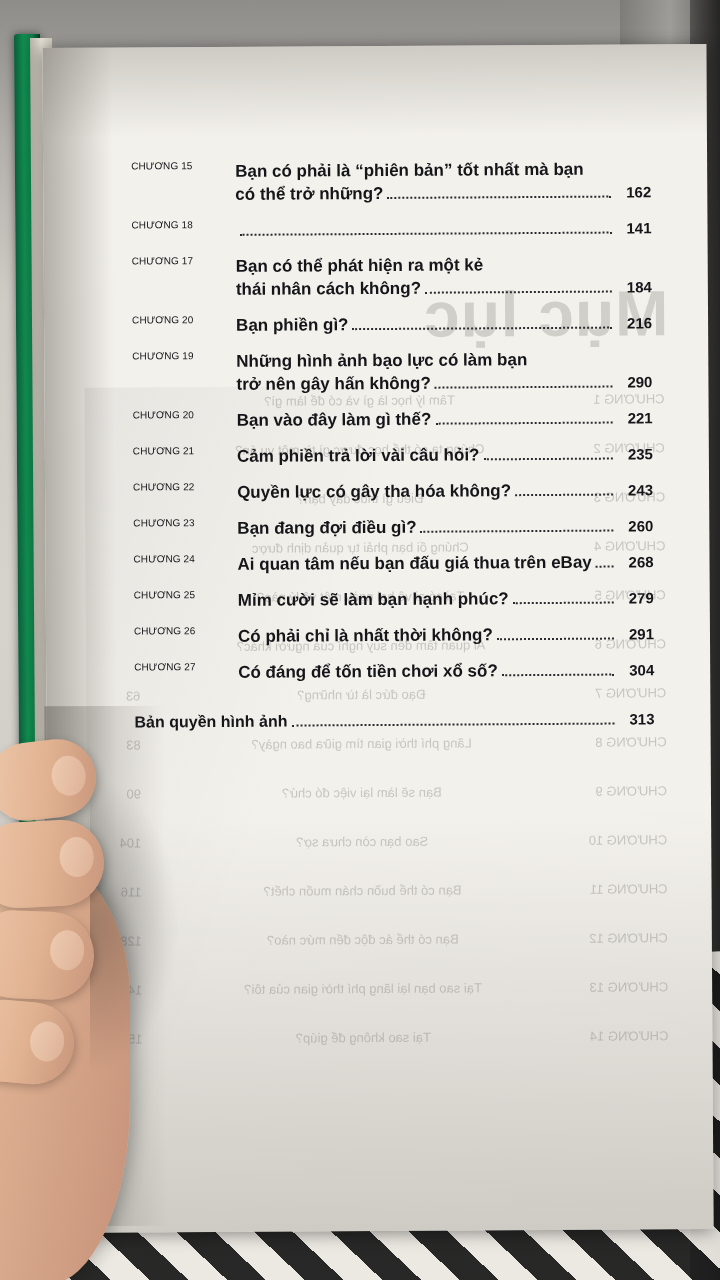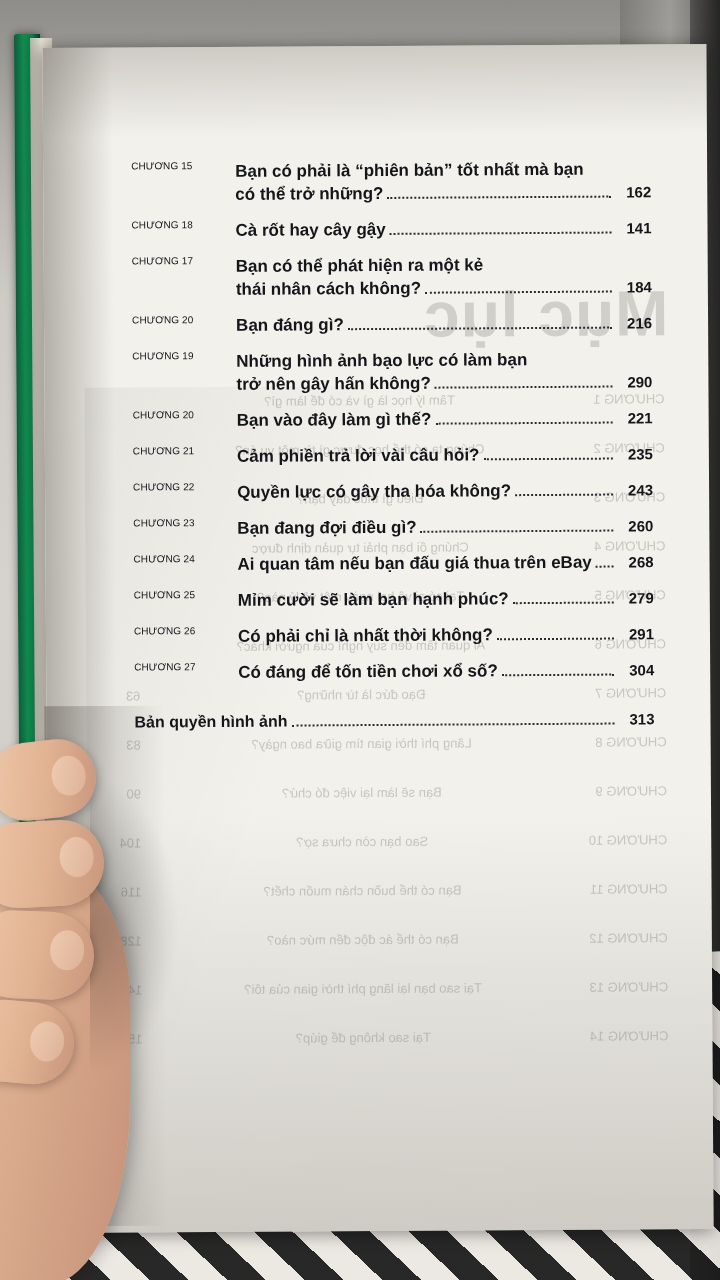--- a/index.html
+++ b/index.html
@@ -362,21 +362,20 @@
               <span class="dots"></span>
               <span class="pg">162</span>
             </div>
           </div>
         </div>
 
         <div class="toc-row">
           <div class="ch-label">CHƯƠNG 18</div>
           <div class="ch-body">
             <div class="ttl-line">
-              <span class="ttl-text">Cà rốt hay cây gậy</span>
               <span class="dots"></span>
               <span class="pg">141</span>
             </div>
           </div>
         </div>
 
         <div class="toc-row">
           <div class="ch-label">CHƯƠNG 17</div>
           <div class="ch-body">
             <div class="ttl-line no-dots">
@@ -387,21 +386,21 @@
               <span class="dots"></span>
               <span class="pg">184</span>
             </div>
           </div>
         </div>
 
         <div class="toc-row">
           <div class="ch-label">CHƯƠNG 20</div>
           <div class="ch-body">
             <div class="ttl-line">
-              <span class="ttl-text">Bạn đáng gì?</span>
+              <span class="ttl-text">Bạn phiền gì?</span>
               <span class="dots"></span>
               <span class="pg">216</span>
             </div>
           </div>
         </div>
 
         <div class="toc-row">
           <div class="ch-label">CHƯƠNG 19</div>
           <div class="ch-body">
             <div class="ttl-line no-dots">

